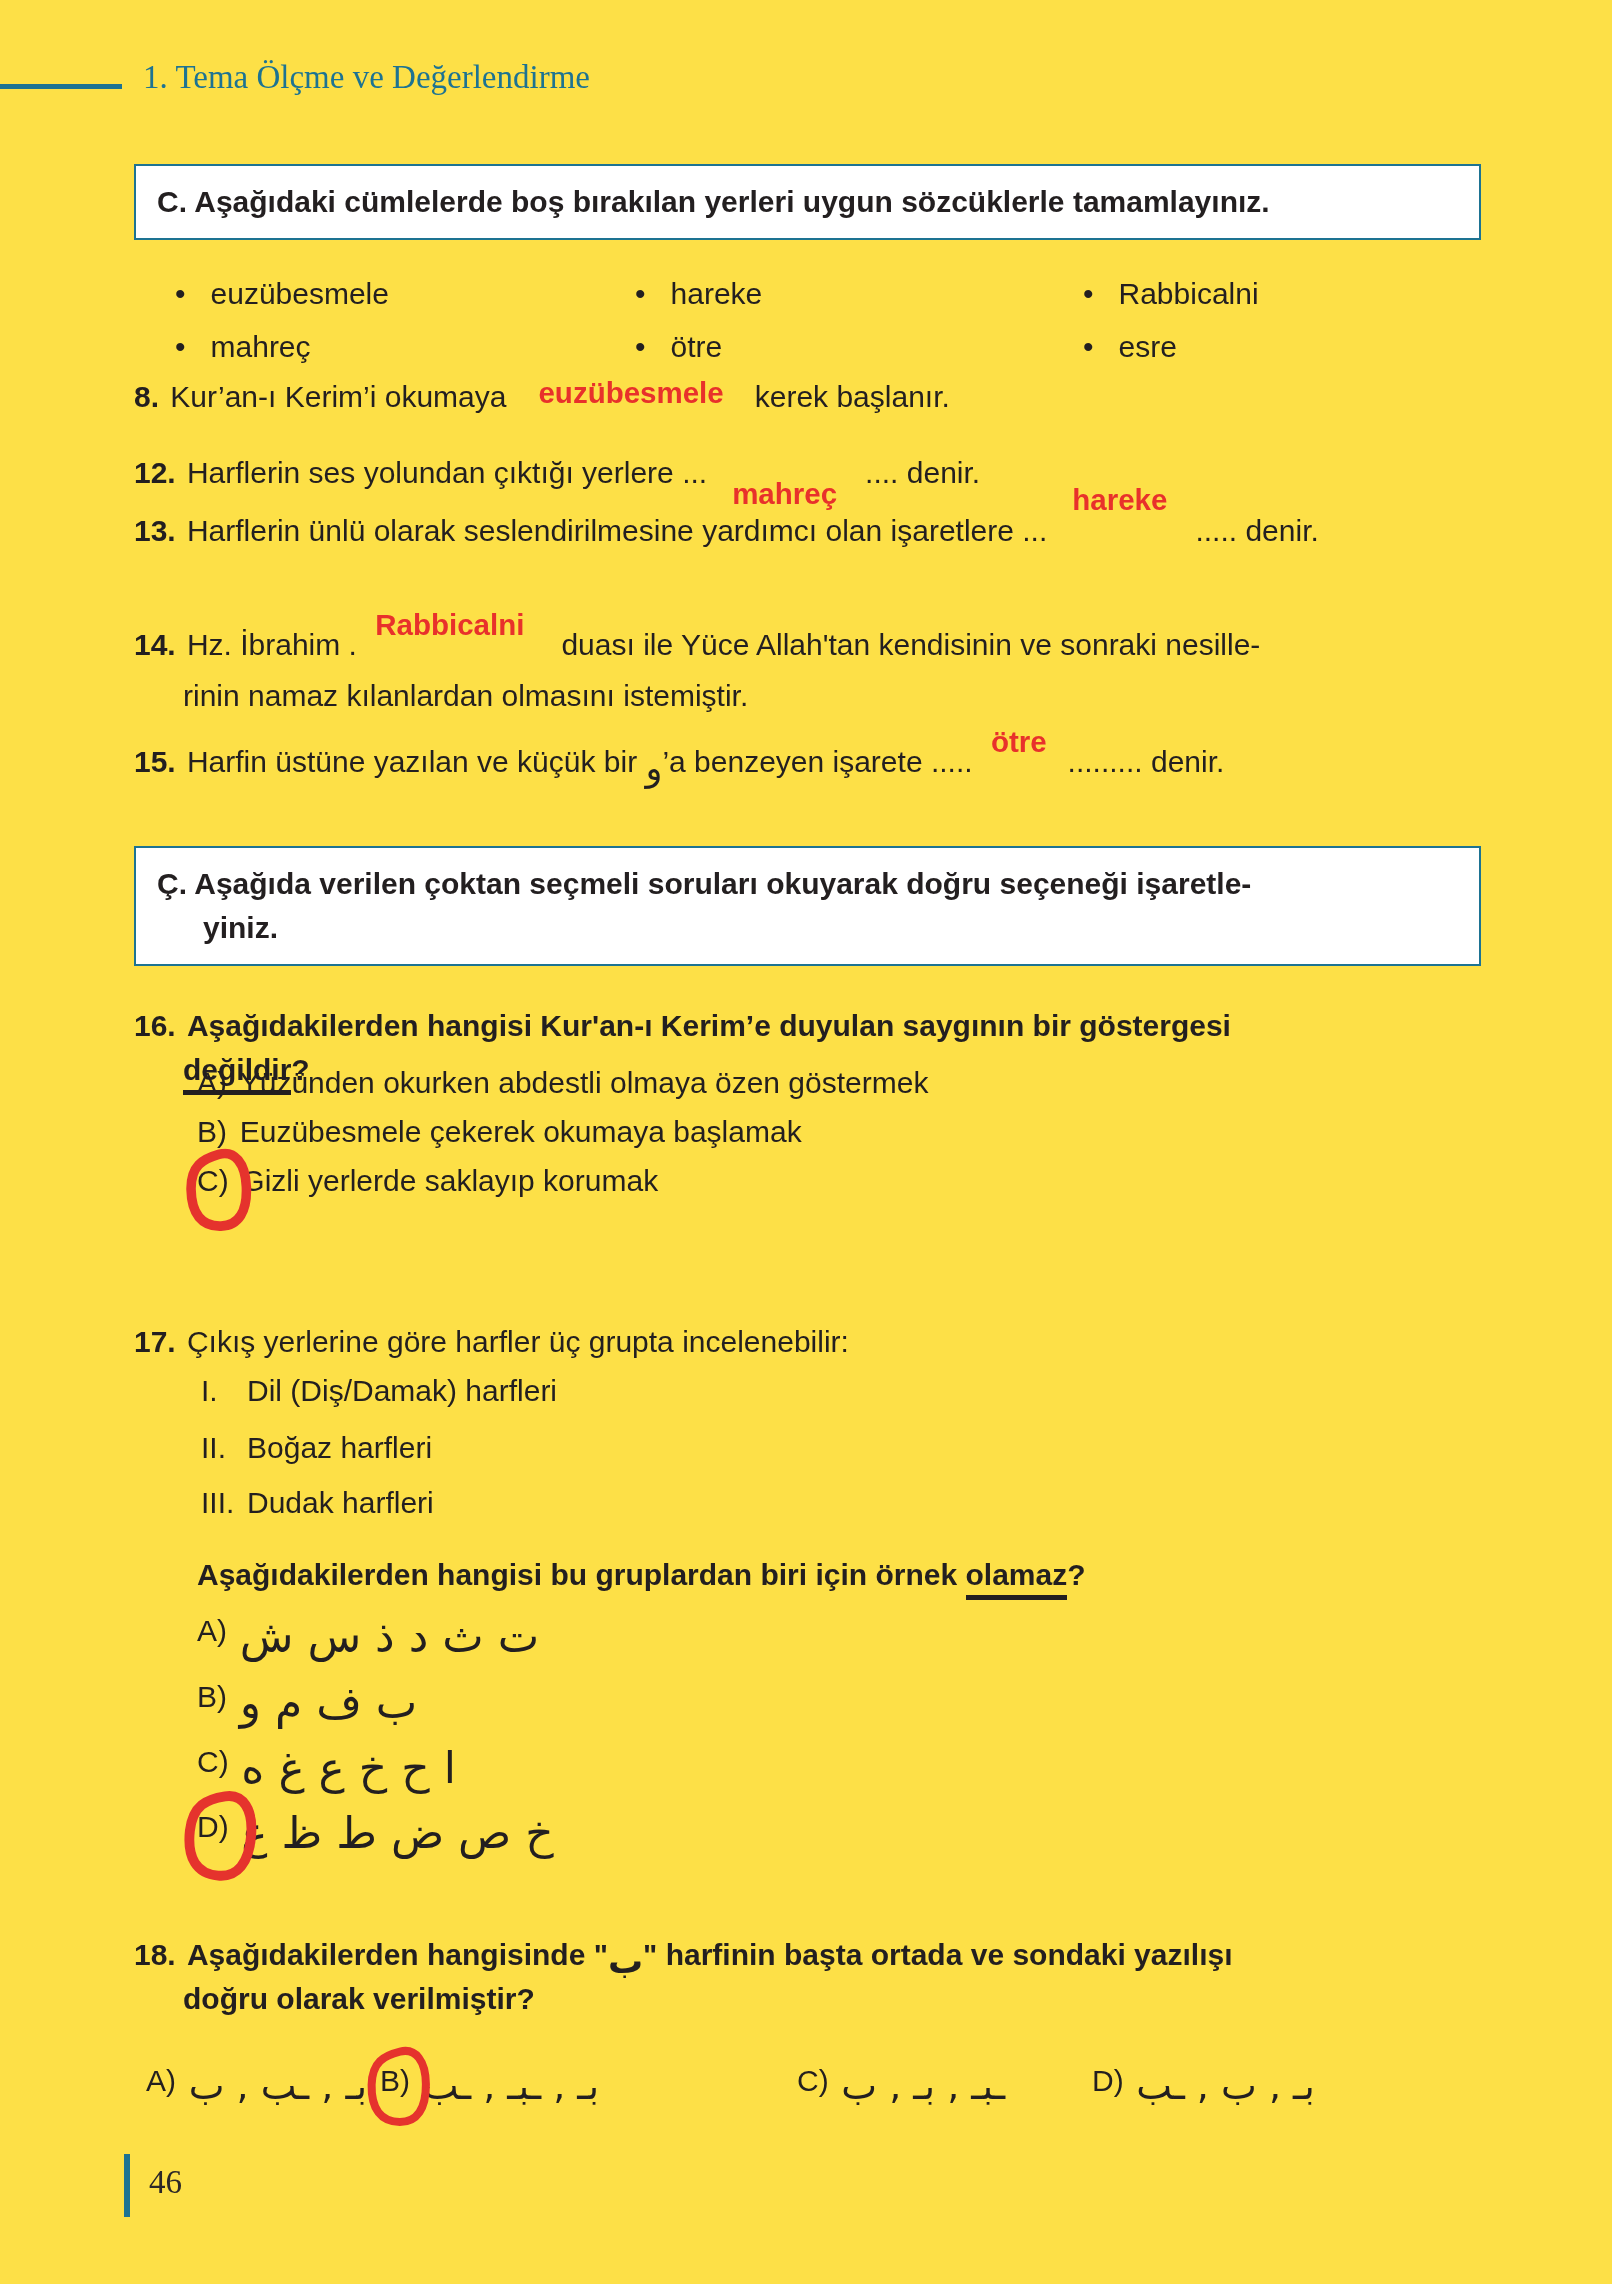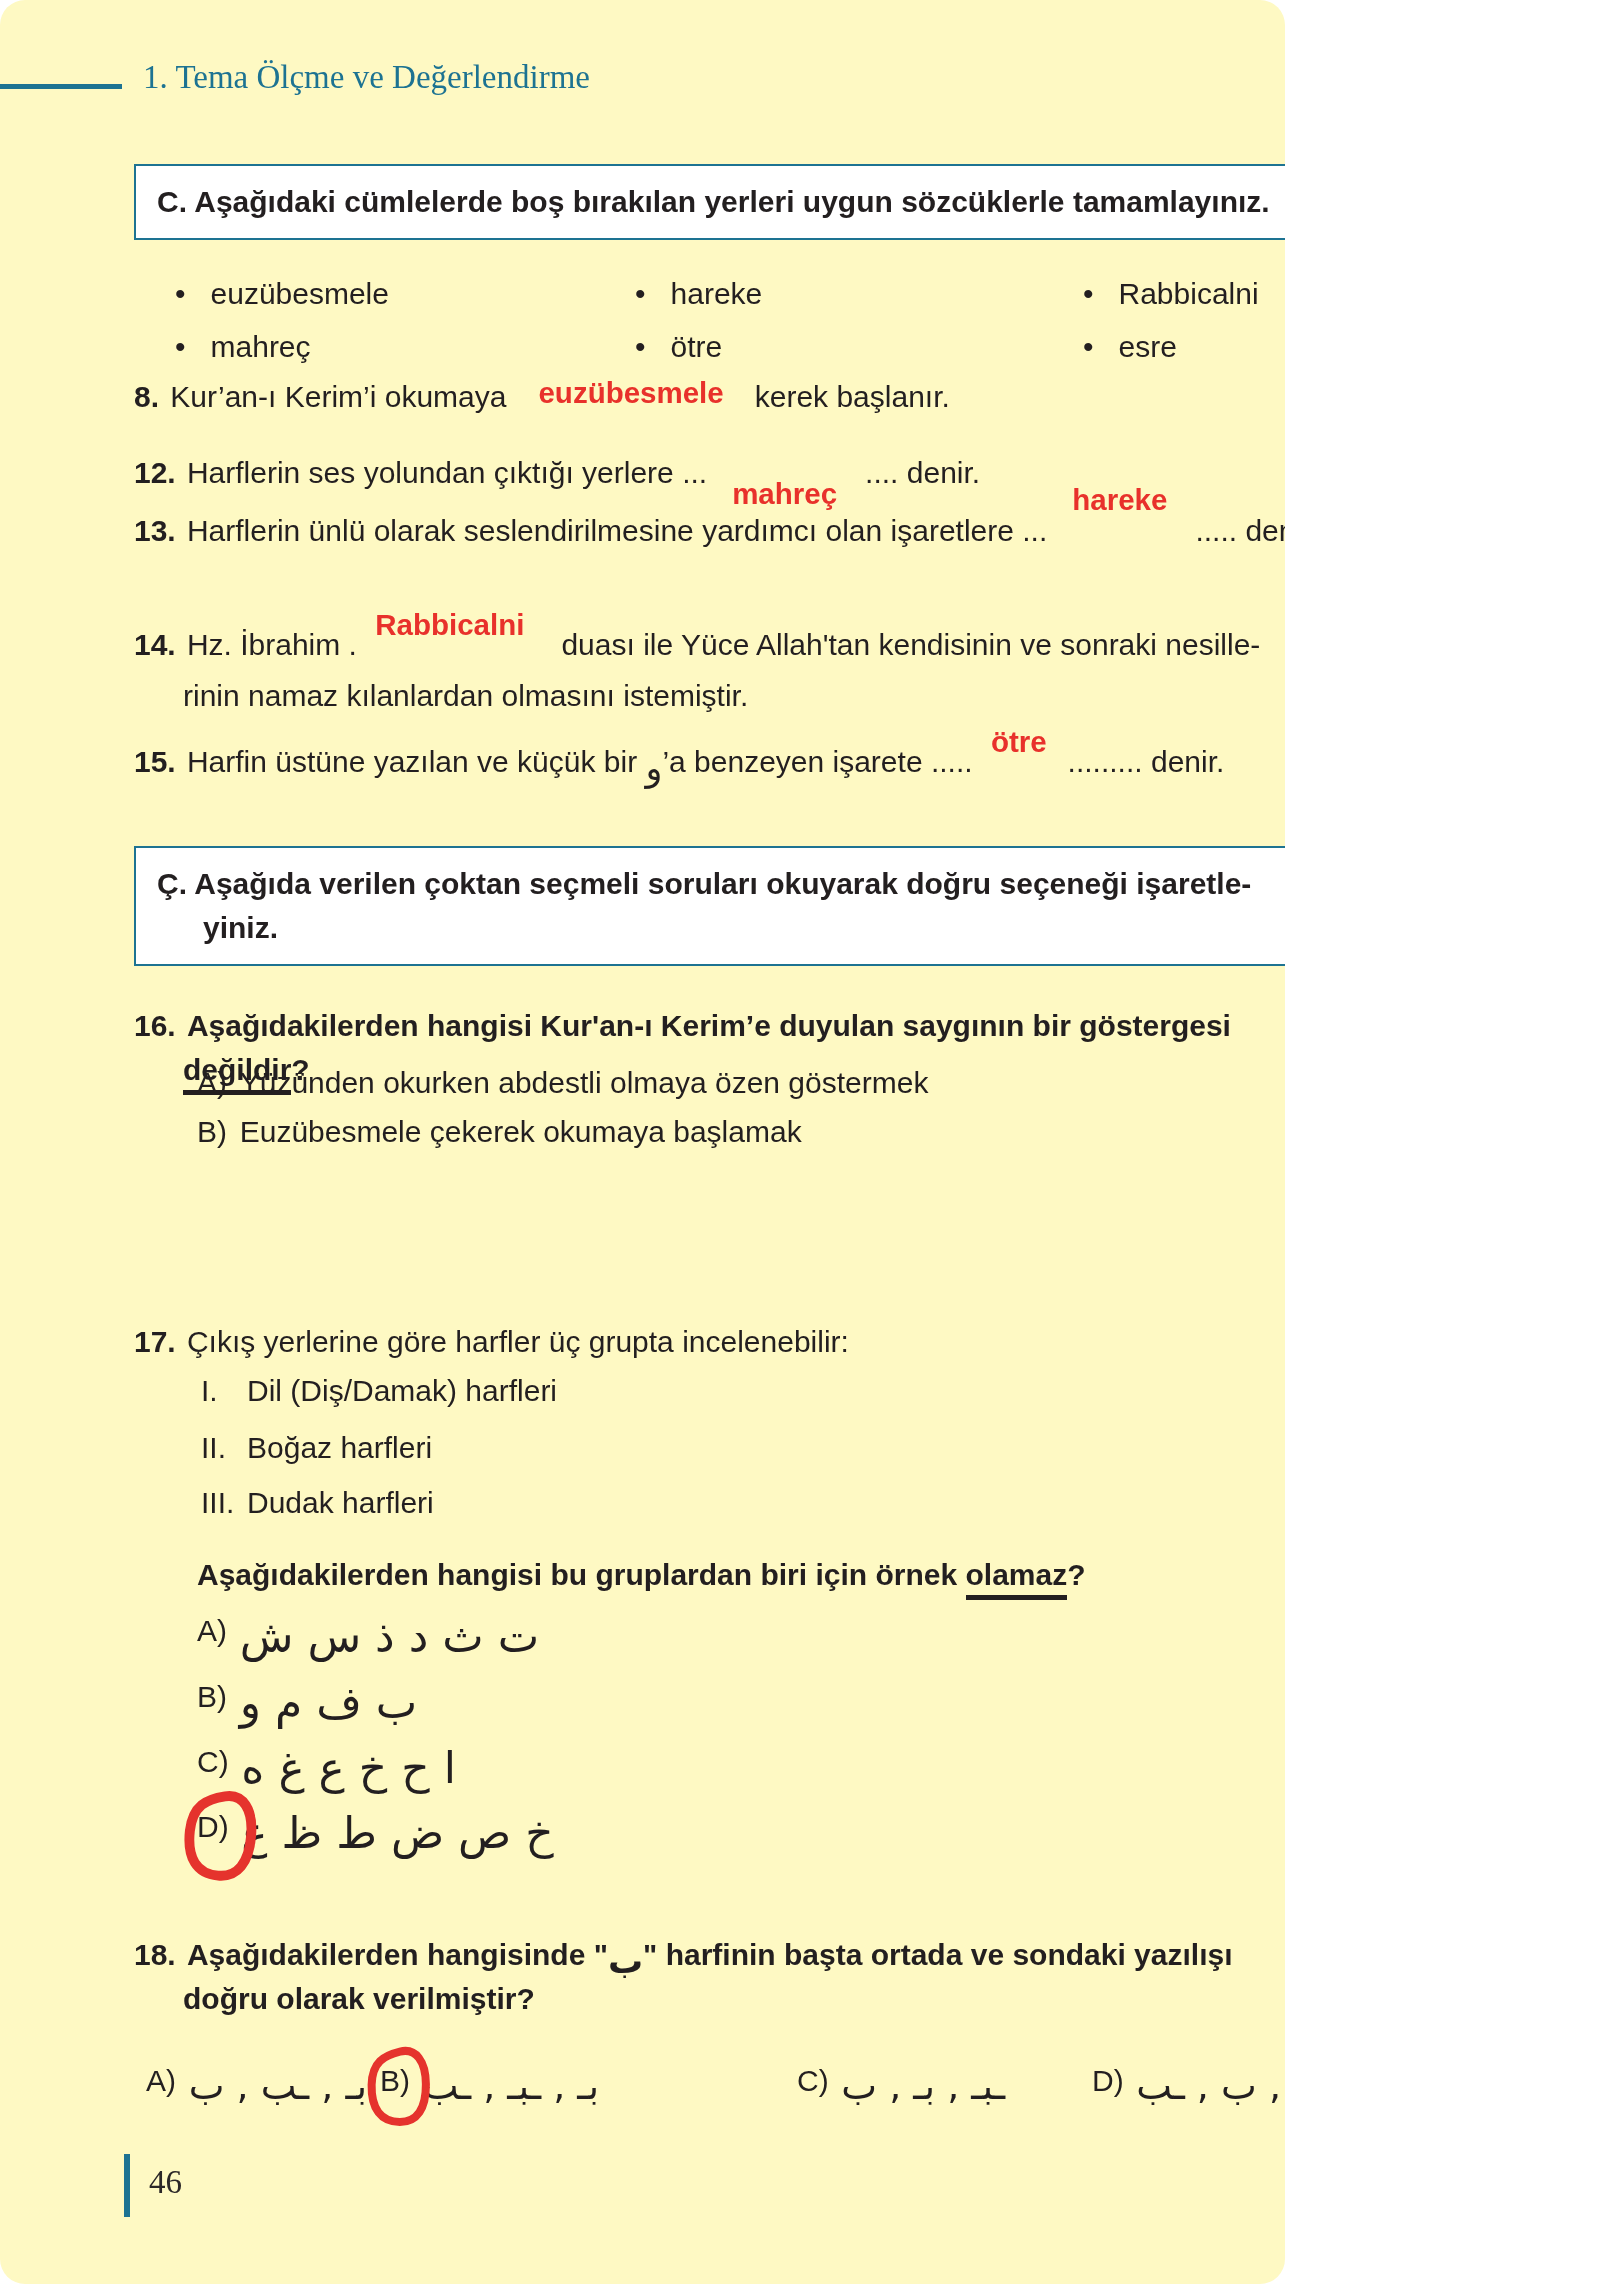--- a/index.html
+++ b/index.html
@@ -1,20 +1,19 @@
 <!DOCTYPE html>
 <html lang="tr" style="font-size:11.2px"><head>
 <meta charset="utf-8">
 <style>
   html,body{margin:0;padding:0;background:#ffffff;}
   .page{
-    position:relative;width:1285px;height:2284px;background:#fef9c3;
+    position:relative;width:1612px;height:2284px;background:#fde047;
     font-family:"Liberation Sans","DejaVu Sans",sans-serif;color:#231f20;
     overflow:hidden;
-    border-radius:25px;
   }
   
   .header-rule{position:absolute;left:0;top:84px;width:122px;height:4.9px;background:#1d7392;}
   .header-title{position:absolute;left:143px;top:59px;font-family:"Liberation Serif","DejaVu Serif",serif;
     font-size:33px;color:#1d7392;white-space:nowrap;}
   
   .box{position:absolute;left:134px;width:1301px;border:2.1px solid #1d7392;background:#ffffff;
     padding:14px 21px;font-weight:bold;font-size:30px;line-height:44px;white-space:nowrap;}
   .box-c{top:164px;}
   .box-cc{top:846px;white-space:normal;}
@@ -120,20 +119,25 @@
     <div>Ç. Aşağıda verilen çoktan seçmeli soruları okuyarak doğru seçeneği işaretle-</div>
     <div class="box-line2">yiniz.</div>
   </div>
 
   <div class="stem q16-stem">
     <div><span class="num">16.</span><span>Aşağıdakilerden hangisi Kur'an-ı Kerim’e duyulan saygının bir göstergesi</span></div>
     <div class="stem-line2"><span class="uline">değildir</span><span>?</span></div>
   </div>
   <div class="opt q16-a"><span class="opt-label">A)</span><span>Yüzünden okurken abdestli olmaya özen göstermek</span></div>
   <div class="opt q16-b"><span class="opt-label">B)</span><span>Euzübesmele çekerek okumaya başlamak</span></div>
+  <div class="opt q16-c">
+    <span class="opt-label"><span>C)</span><svg class="circle-mark cm-q16" width="79" height="82" viewBox="0 0 100 120">
+          <path d="M54 8 C78 3 92 24 91 58 C90 94 76 114 50 113 C22 112 8 92 10 56 C12 22 30 13 54 8 Z" stroke-width="14"></path>
+        </svg></span><span>Gizli yerlerde saklayıp korumak</span>
+  </div>
 
   <div class="stem q17-stem">
     <span class="num">17.</span><span>Çıkış yerlerine göre harfler üç grupta incelenebilir:</span>
   </div>
   <div class="group q17-g1"><span class="numeral">I.</span><span>Dil (Diş/Damak) harfleri</span></div>
   <div class="group q17-g2"><span class="numeral">II.</span><span>Boğaz harfleri</span></div>
   <div class="group q17-g3"><span class="numeral">III.</span><span>Dudak harfleri</span></div>
   <div class="q17-substem">
     <span>Aşağıdakilerden hangisi bu gruplardan biri için örnek</span> <span class="uline">olamaz</span><span>?</span>
   </div>

